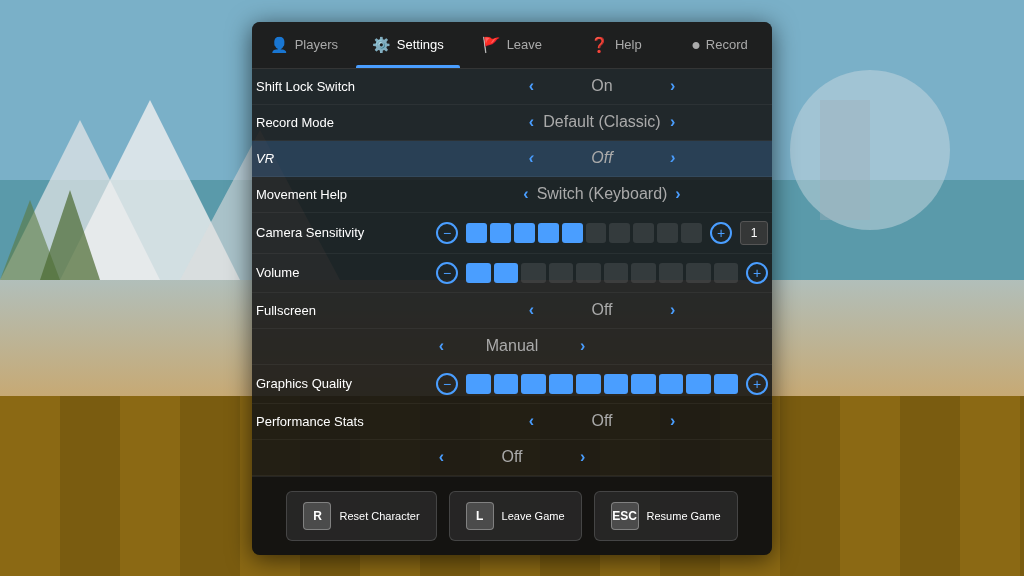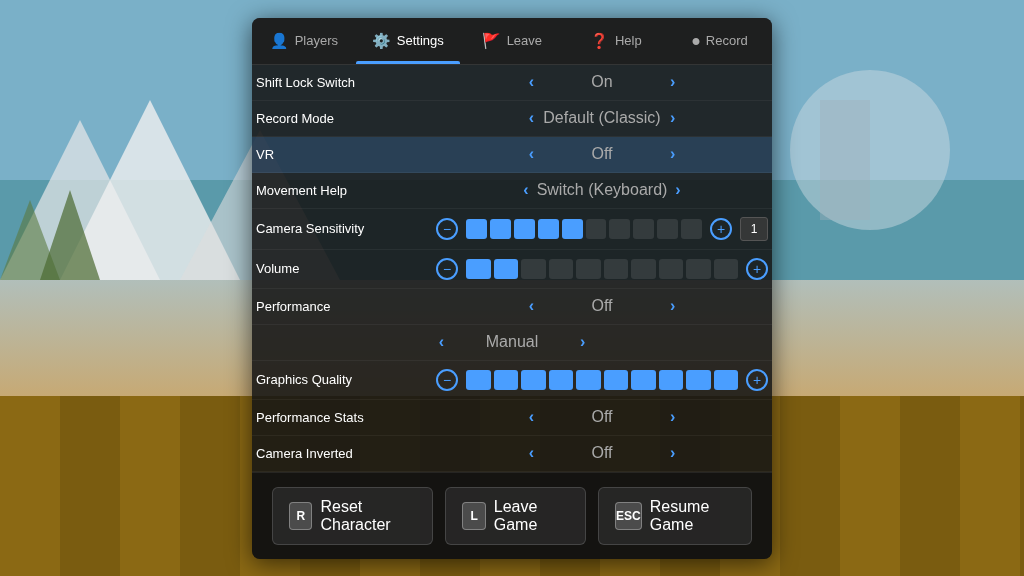--- a/index.html
+++ b/index.html
@@ -100,20 +100,21 @@
     .setting-row {
       display: flex;
       align-items: center;
       padding: 8px 4px;
       border-bottom: 1px solid rgba(255,255,255,0.05);
       min-height: 36px;
     }
 
     .setting-row.highlighted {
       background: rgba(74, 158, 255, 0.2);
+      font-style: italic;
     }
 
     .setting-label {
       color: #fff;
       font-size: 13px;
       font-weight: 500;
       width: 180px;
       flex-shrink: 0;
     }
 
@@ -218,21 +219,21 @@
       font-weight: bold;
       width: 28px;
       height: 28px;
       display: flex;
       align-items: center;
       justify-content: center;
     }
 
     .action-label {
       color: #fff;
-      font-size: 16px;
+      font-size: 11px;
       font-weight: 500;
     }
   </style>
 </head>
 <body>
 
 <div class="background">
 
   <svg class="bg-mountains" viewBox="0 0 1024 280" preserveAspectRatio="none">
     <rect width="1024" height="280" fill="#7ab0c8"></rect>
@@ -345,21 +346,21 @@
               <div class="slider-bar empty"></div>
               <div class="slider-bar empty"></div>
               <div class="slider-bar empty"></div>
               <div class="slider-bar empty"></div>
             </div>
       <div class="circle-btn">+</div>
 
     </div>
         </div>
         <div class="setting-row">
-          <div class="setting-label">Performance</div>
+          <div class="setting-label">Fullscreen</div>
           <div class="setting-control">
       <span class="arrow-btn">‹</span>
       <span class="setting-value">Off</span>
       <span class="arrow-btn">›</span>
     </div>
         </div>
         <div class="setting-row">
           <div class="setting-control">
       <span class="arrow-btn">‹</span>
       <span class="setting-value">Manual</span>
@@ -388,21 +389,20 @@
         </div>
         <div class="setting-row">
           <div class="setting-label">Performance Stats</div>
           <div class="setting-control">
       <span class="arrow-btn">‹</span>
       <span class="setting-value">Off</span>
       <span class="arrow-btn">›</span>
     </div>
         </div>
         <div class="setting-row">
-          <div class="setting-label">Camera Inverted</div>
           <div class="setting-control">
       <span class="arrow-btn">‹</span>
       <span class="setting-value">Off</span>
       <span class="arrow-btn">›</span>
     </div>
         </div>
       </div>
 
     <div class="bottom-buttons">
     <div class="action-btn">

